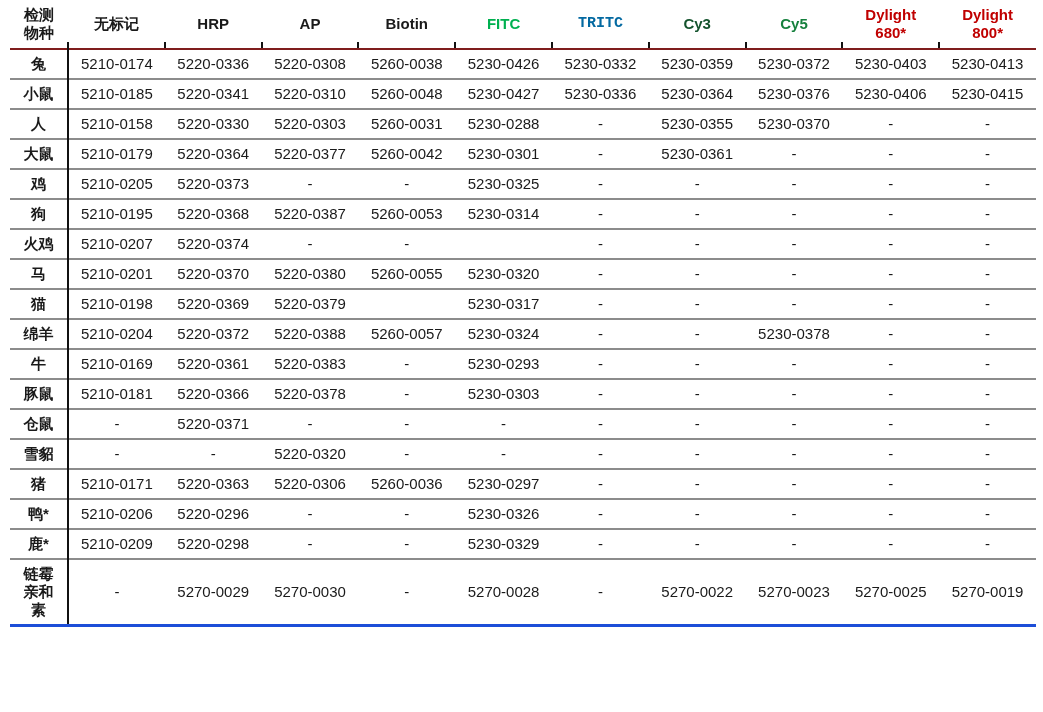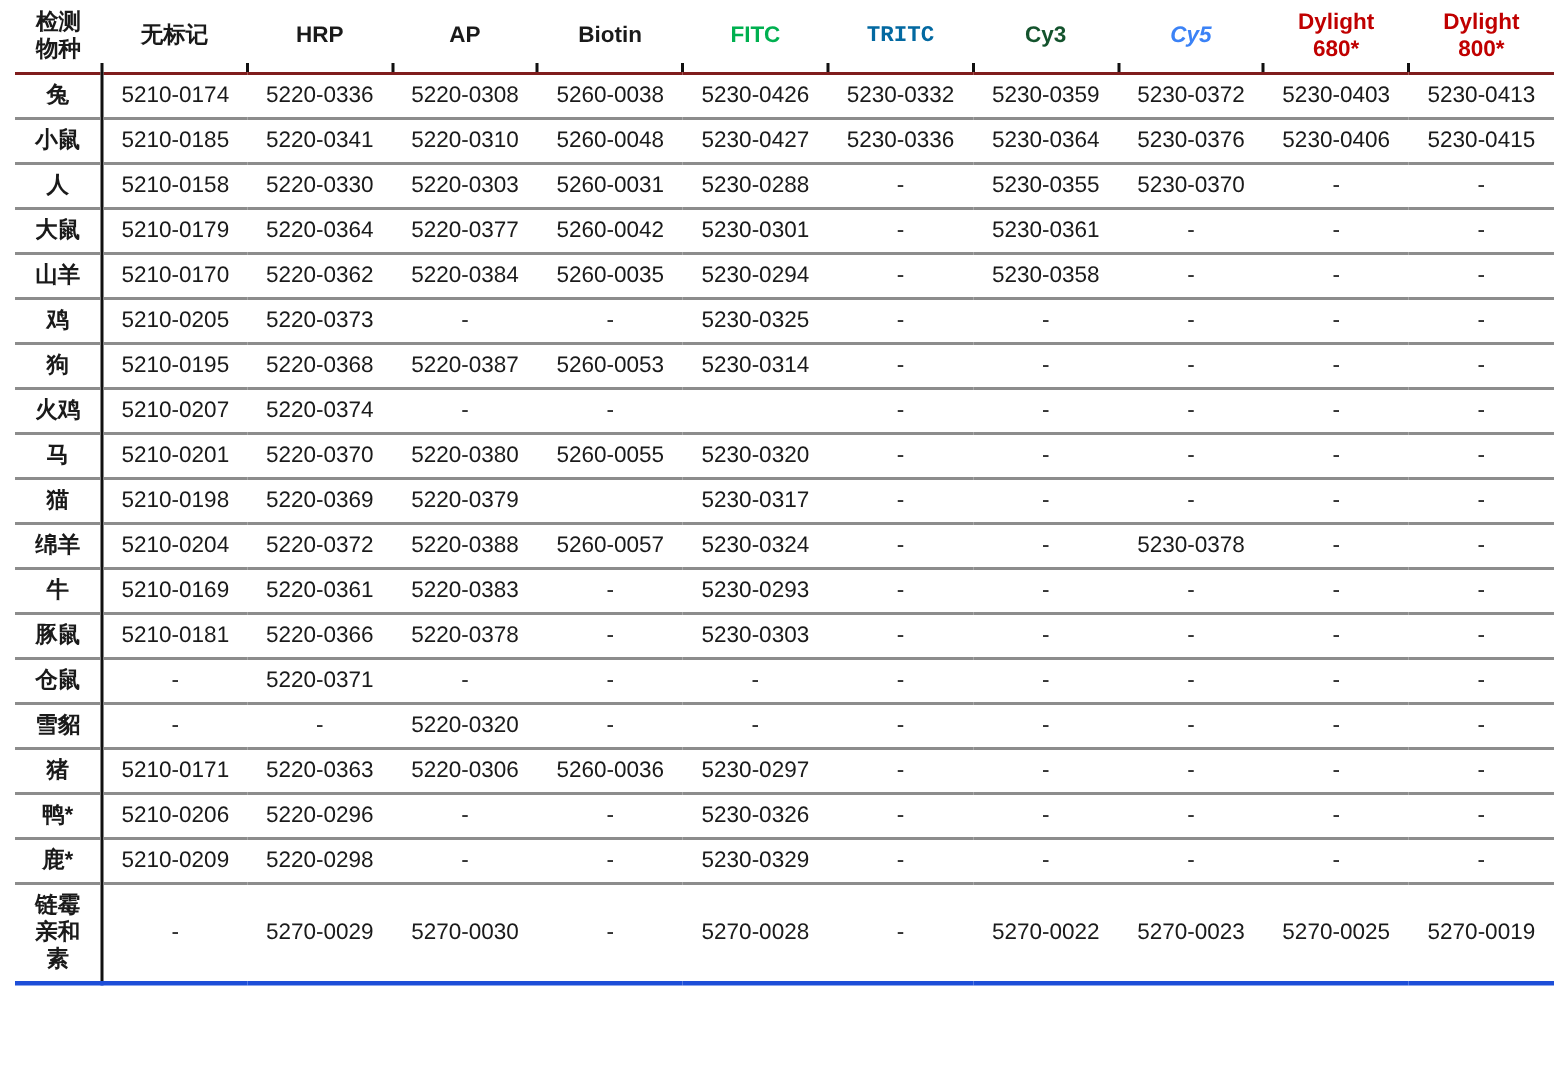--- a/index.html
+++ b/index.html
@@ -79,21 +79,21 @@
         <th class="species-h">检测
 物种</th>
 
       <th>无标记</th>
           <th>HRP</th>
           <th>AP</th>
           <th>Biotin</th>
           <th style="color: rgb(0, 176, 80);">FITC</th>
           <th style="color: #0369a1; font-family: Liberation Mono, monospace;">TRITC</th>
           <th style="color: #14532d;">Cy3</th>
-          <th style="color: #3b82f6; font-style: italic;">Cy5</th>
+          <th style="color: #15803d;">Cy5</th>
           <th style="color: rgb(192, 0, 0);">Dylight
 680*</th>
           <th style="color: rgb(192, 0, 0);">Dylight
 800*</th>
         </tr>
     </thead>
     <tbody>
 
     <tr>
           <td class="species">兔</td>
@@ -141,33 +141,20 @@
           <td>5220-0377</td>
           <td>5260-0042</td>
           <td>5230-0301</td>
           <td>-</td>
           <td>5230-0361</td>
           <td>-</td>
           <td>-</td>
           <td>-</td>
         </tr>
         <tr>
-          <td class="species">山羊</td>
-          <td>5210-0170</td>
-          <td>5220-0362</td>
-          <td>5220-0384</td>
-          <td>5260-0035</td>
-          <td>5230-0294</td>
-          <td>-</td>
-          <td>5230-0358</td>
-          <td>-</td>
-          <td>-</td>
-          <td>-</td>
-        </tr>
-        <tr>
           <td class="species">鸡</td>
           <td>5210-0205</td>
           <td>5220-0373</td>
           <td>-</td>
           <td>-</td>
           <td>5230-0325</td>
           <td>-</td>
           <td>-</td>
           <td>-</td>
           <td>-</td>

